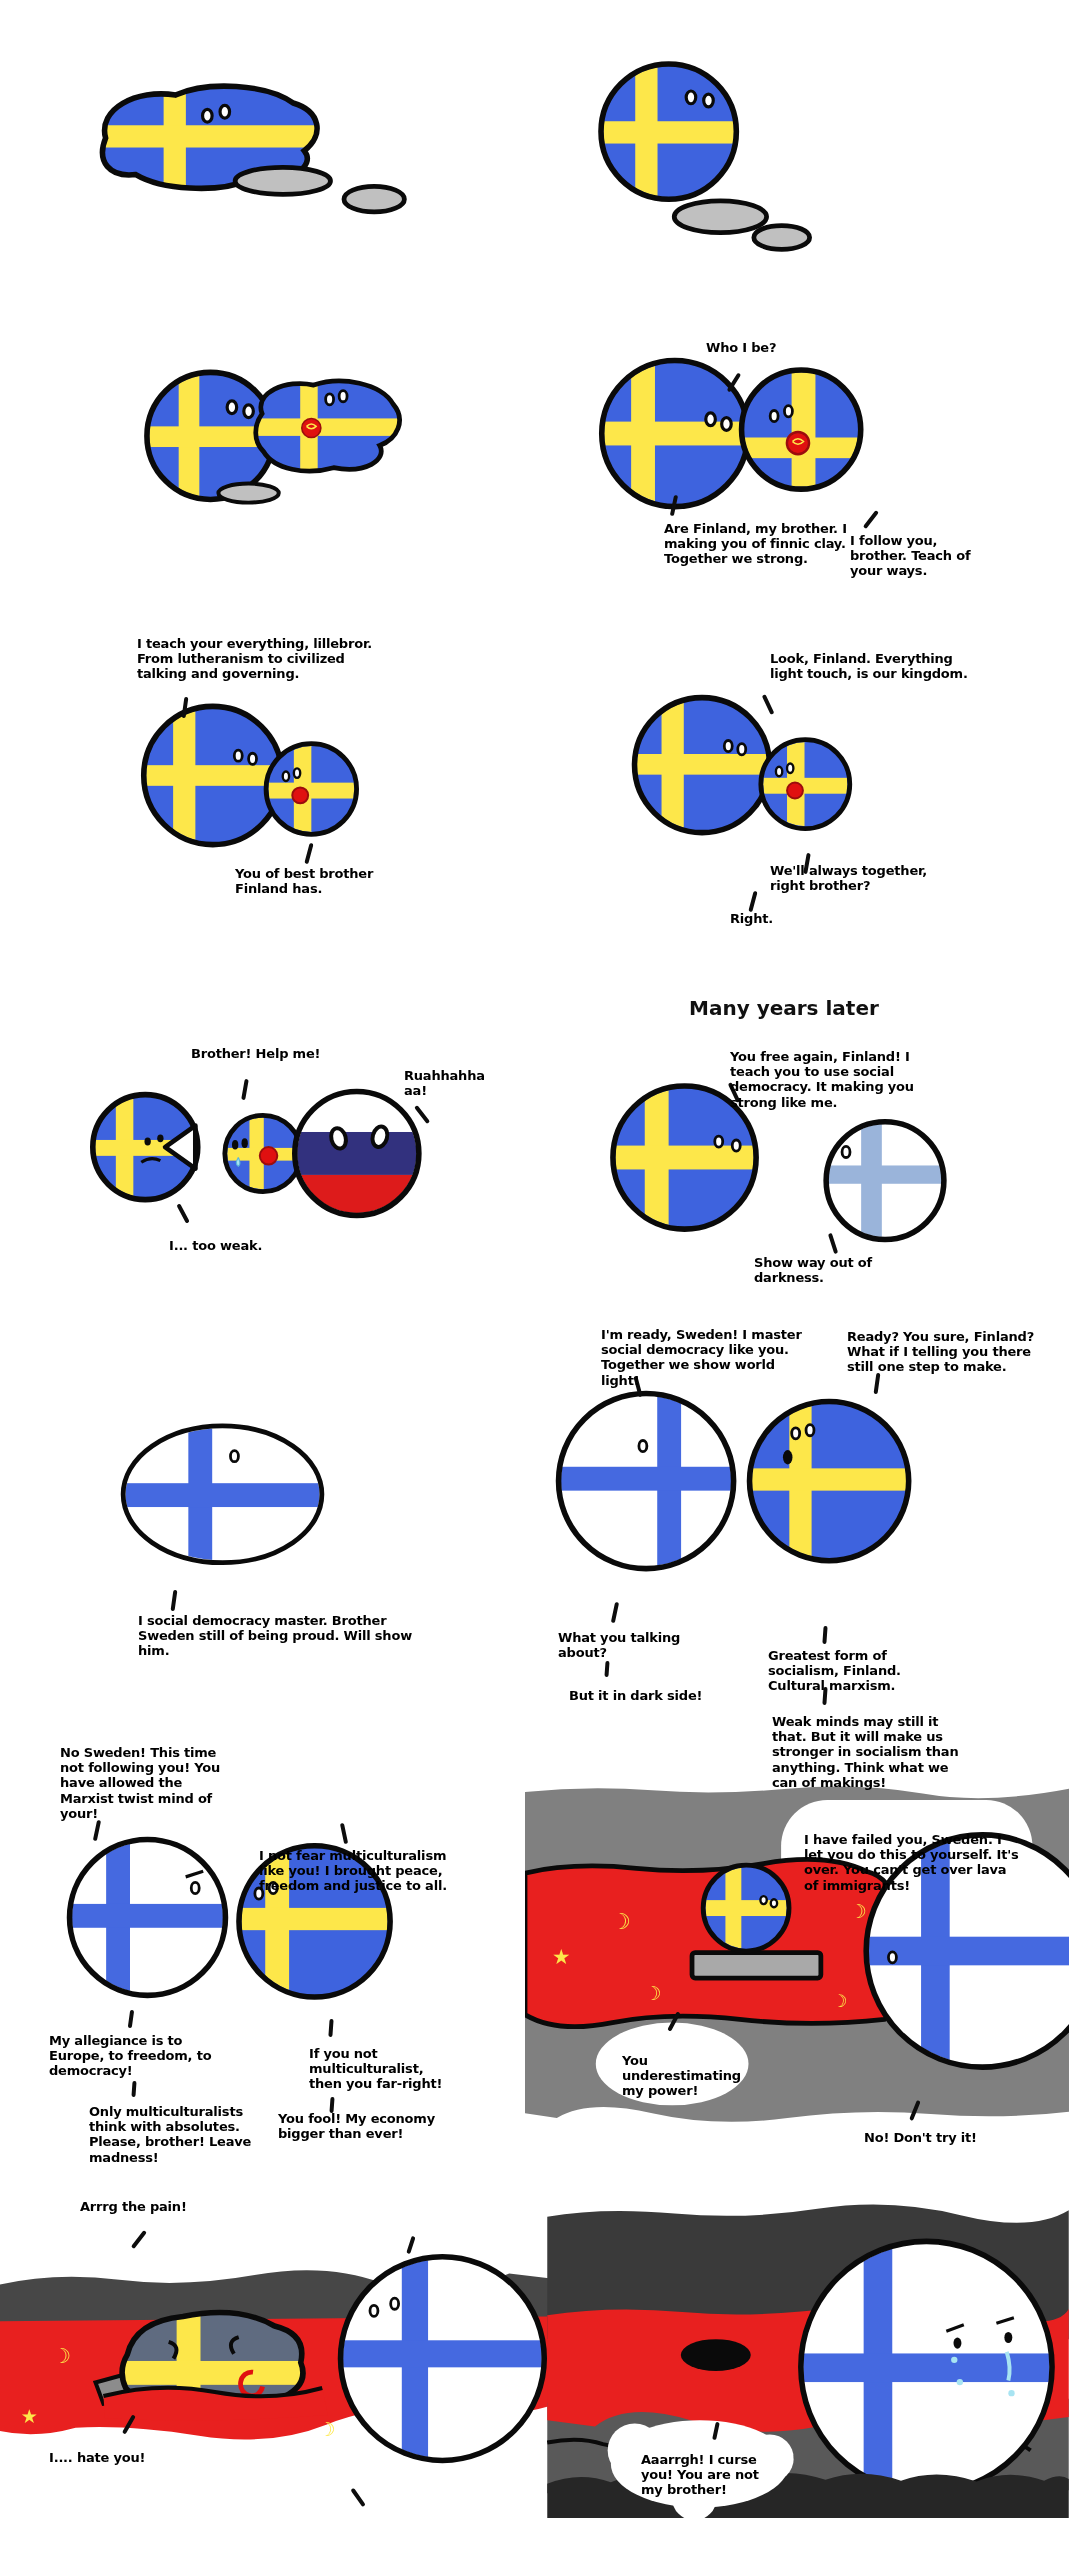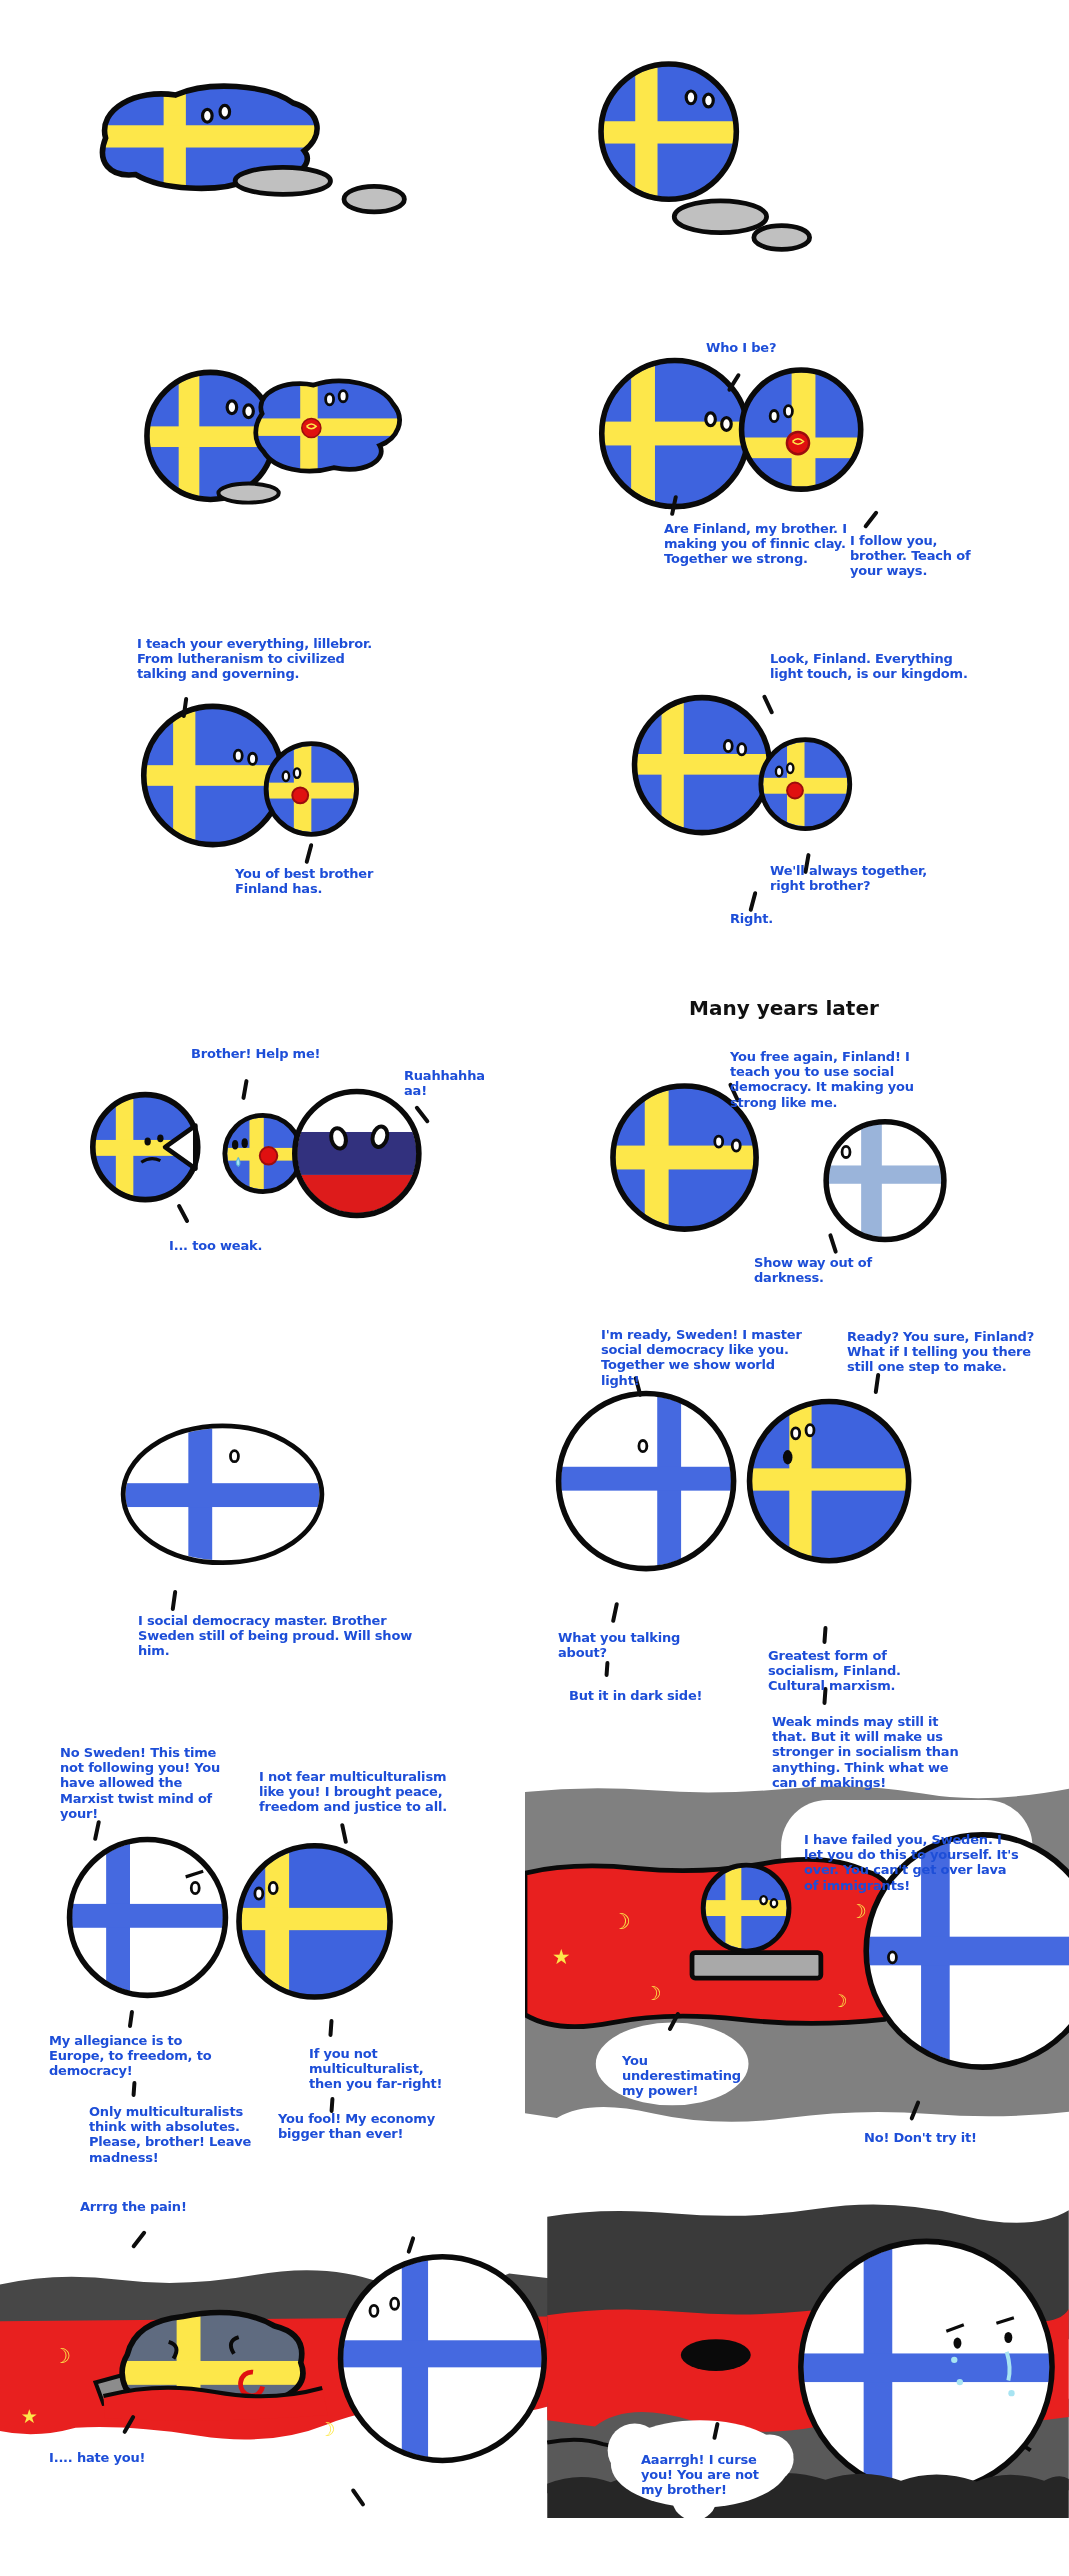--- a/index.html
+++ b/index.html
@@ -1,20 +1,20 @@
 <!DOCTYPE html>
 <html style="--sweden-blue: #3e63de; --sweden-yellow: #fde74a; --finland-blue: #4569e0; --finland-light-blue: #9ab4da; --russia-blue: #32317e; --russia-red: #dd1b1b; --emblem-red: #e01010; --lava-red: #e8201f; --panel-gray: #808080; --ground-gray: #595959; --dark-gray: #3a3a3a; --darker-gray: #262626; --band-gray: #474747; --rock-gray: #c0c0c0; --charred-gray: #5f6b80; --platform-gray: #a9a9a9; --tear-blue: #a8e4f2; --outline-black: #0a0a0a;font-size:12.7px"><head>
 <meta charset="utf-8">
 <style>
   html,body{margin:0;padding:0;background:#fff;}
   #page{position:relative;width:1069px;height:2576px;background:#ffffff;
         font-family:"DejaVu Sans",sans-serif;overflow:hidden;}
   svg.art{position:absolute;display:block;}
   .t{position:absolute;font-weight:bold;font-size:13px;line-height:1.17;
-     color:#1d4ed8;letter-spacing:-0.2px;z-index:3;}
+     color:#000000;letter-spacing:-0.2px;z-index:3;}
   .heading{position:absolute;left:689px;top:996px;font-size:20px;font-weight:bold;
      color:#111;z-index:3;white-space:nowrap;}
   .tick{position:absolute;width:4px;height:20.7px;background:#0d0d0d;border-radius:2.4px;
      display:block;z-index:2;}
   .bubbletext{z-index:4;margin-top:10px;}
 </style>
 </head>
 <body>
 
 <div id="page">
@@ -492,21 +492,21 @@
 
   <div class="t" style="left:601px;top:1327px;width:207px">I'm ready, Sweden! I master social democracy like you. Together we show world light!</div>
   <div class="t" style="left:847px;top:1329px;width:195px">Ready? You sure, Finland? What if I telling you there still one step to make.</div>
   <div class="t" style="left:138px;top:1613px;width:274px">I social democracy master. Brother Sweden still of being proud. Will show him.</div>
   <div class="t" style="left:558px;top:1630px;width:171px">What you talking about?</div>
   <div class="t" style="left:569px;top:1688px;width:143px">But it in dark side!</div>
   <div class="t" style="left:768px;top:1648px;width:179px">Greatest form of socialism, Finland. Cultural marxism.</div>
   <div class="t" style="left:772px;top:1714px;width:203px">Weak minds may still it that. But it will make us stronger in socialism than anything. Think what we can of makings!</div>
 
   <div class="t" style="left:60px;top:1745px;width:171px">No Sweden! This time not following you! You have allowed the Marxist twist mind of your!</div>
-  <div class="t" style="left:259px;top:1769px;width:211px">I not fear multiculturalism like you! I brought peace, freedom and justice to all.</div>
+  <div class="t" style="left:259px;top:1848px;width:211px">I not fear multiculturalism like you! I brought peace, freedom and justice to all.</div>
   <div class="t" style="left:49px;top:2033px;width:187px">My allegiance is to Europe, to freedom, to democracy!</div>
   <div class="t" style="left:309px;top:2046px;width:147px">If you not multiculturalist, then you far-right!</div>
   <div class="t" style="left:89px;top:2104px;width:171px">Only multiculturalists think with absolutes. Please, brother! Leave madness!</div>
   <div class="t" style="left:278px;top:2111px;width:179px">You fool! My economy bigger than ever!</div>
 
   <div class="t bubbletext" style="left:804px;top:1822px;width:219px">I have failed you, Sweden. I let you do this to yourself. It's over. You can't get over lava of immigrants!</div>
   <div class="t bubbletext" style="left:622px;top:2043px;width:119px">You underestimating my power!</div>
   <div class="t" style="left:864px;top:2130px;width:143px">No! Don't try it!</div>
 
   <div class="t" style="left:80px;top:2199px;width:139px">Arrrg the pain!</div>

